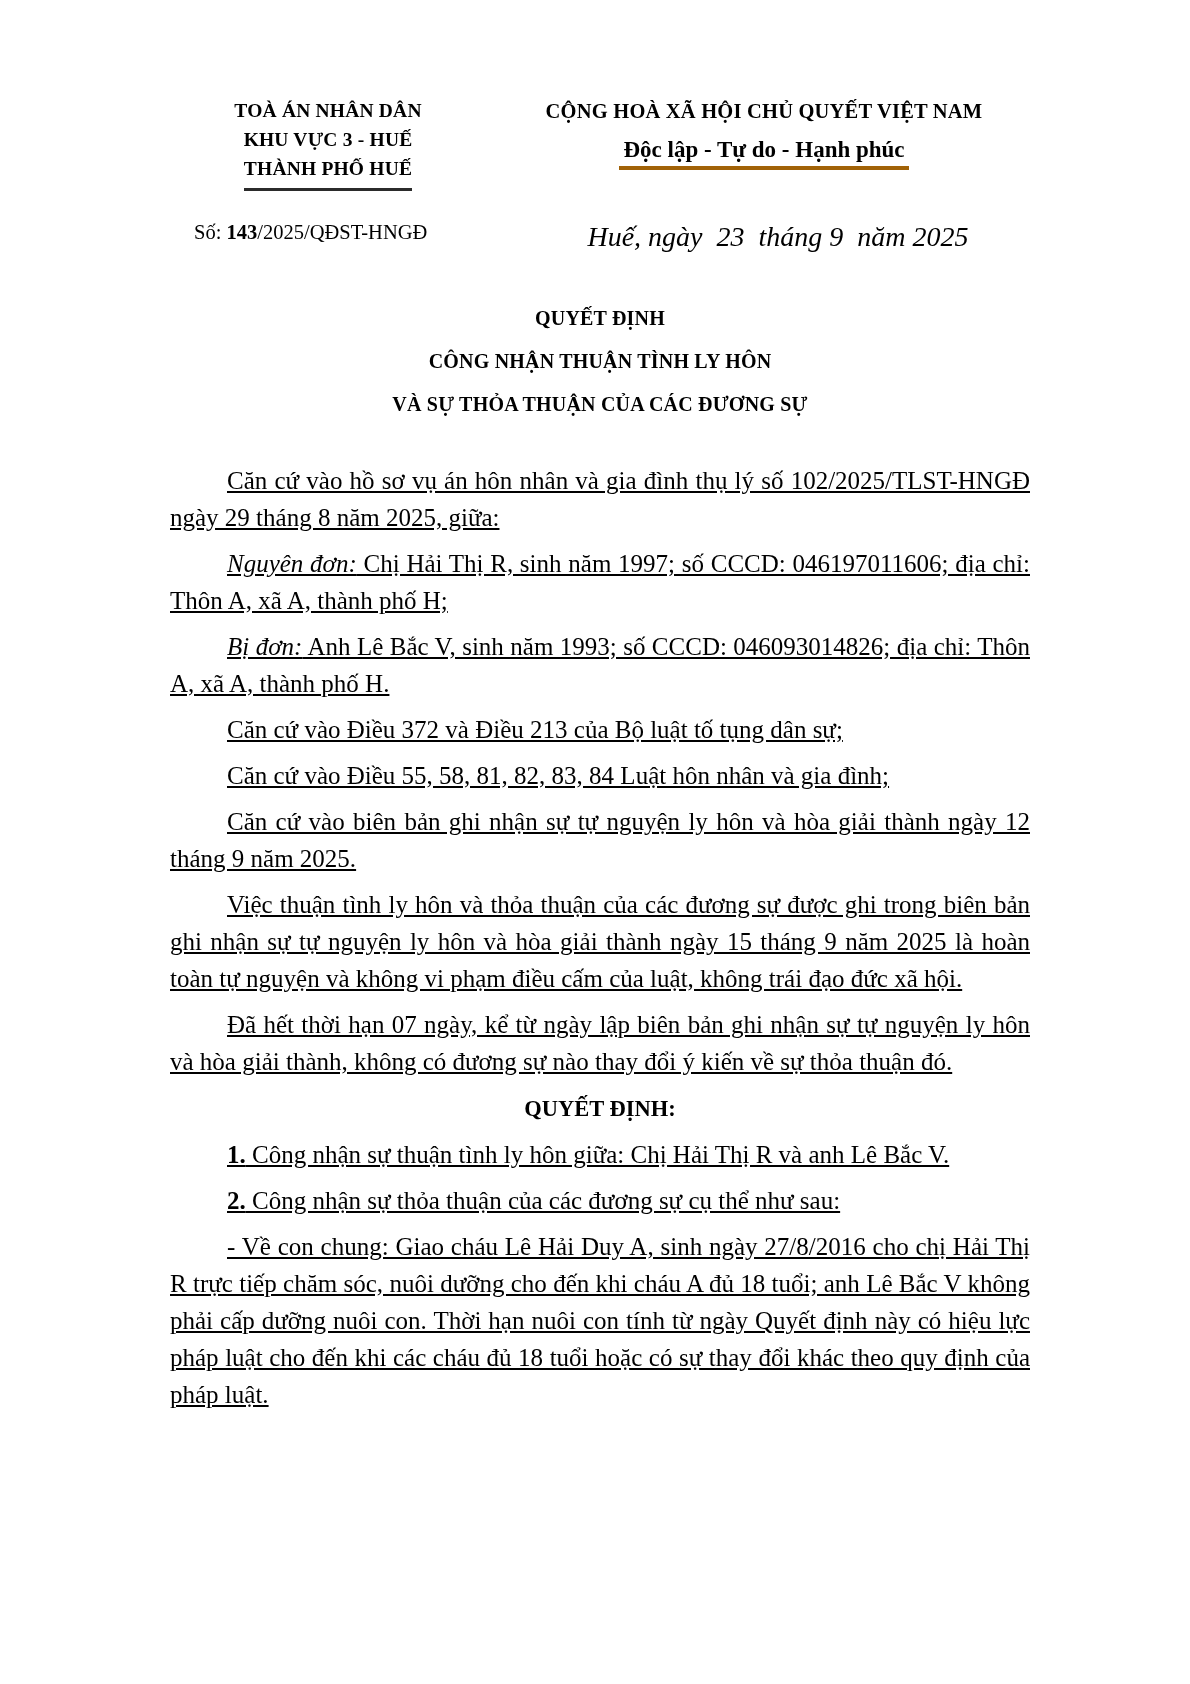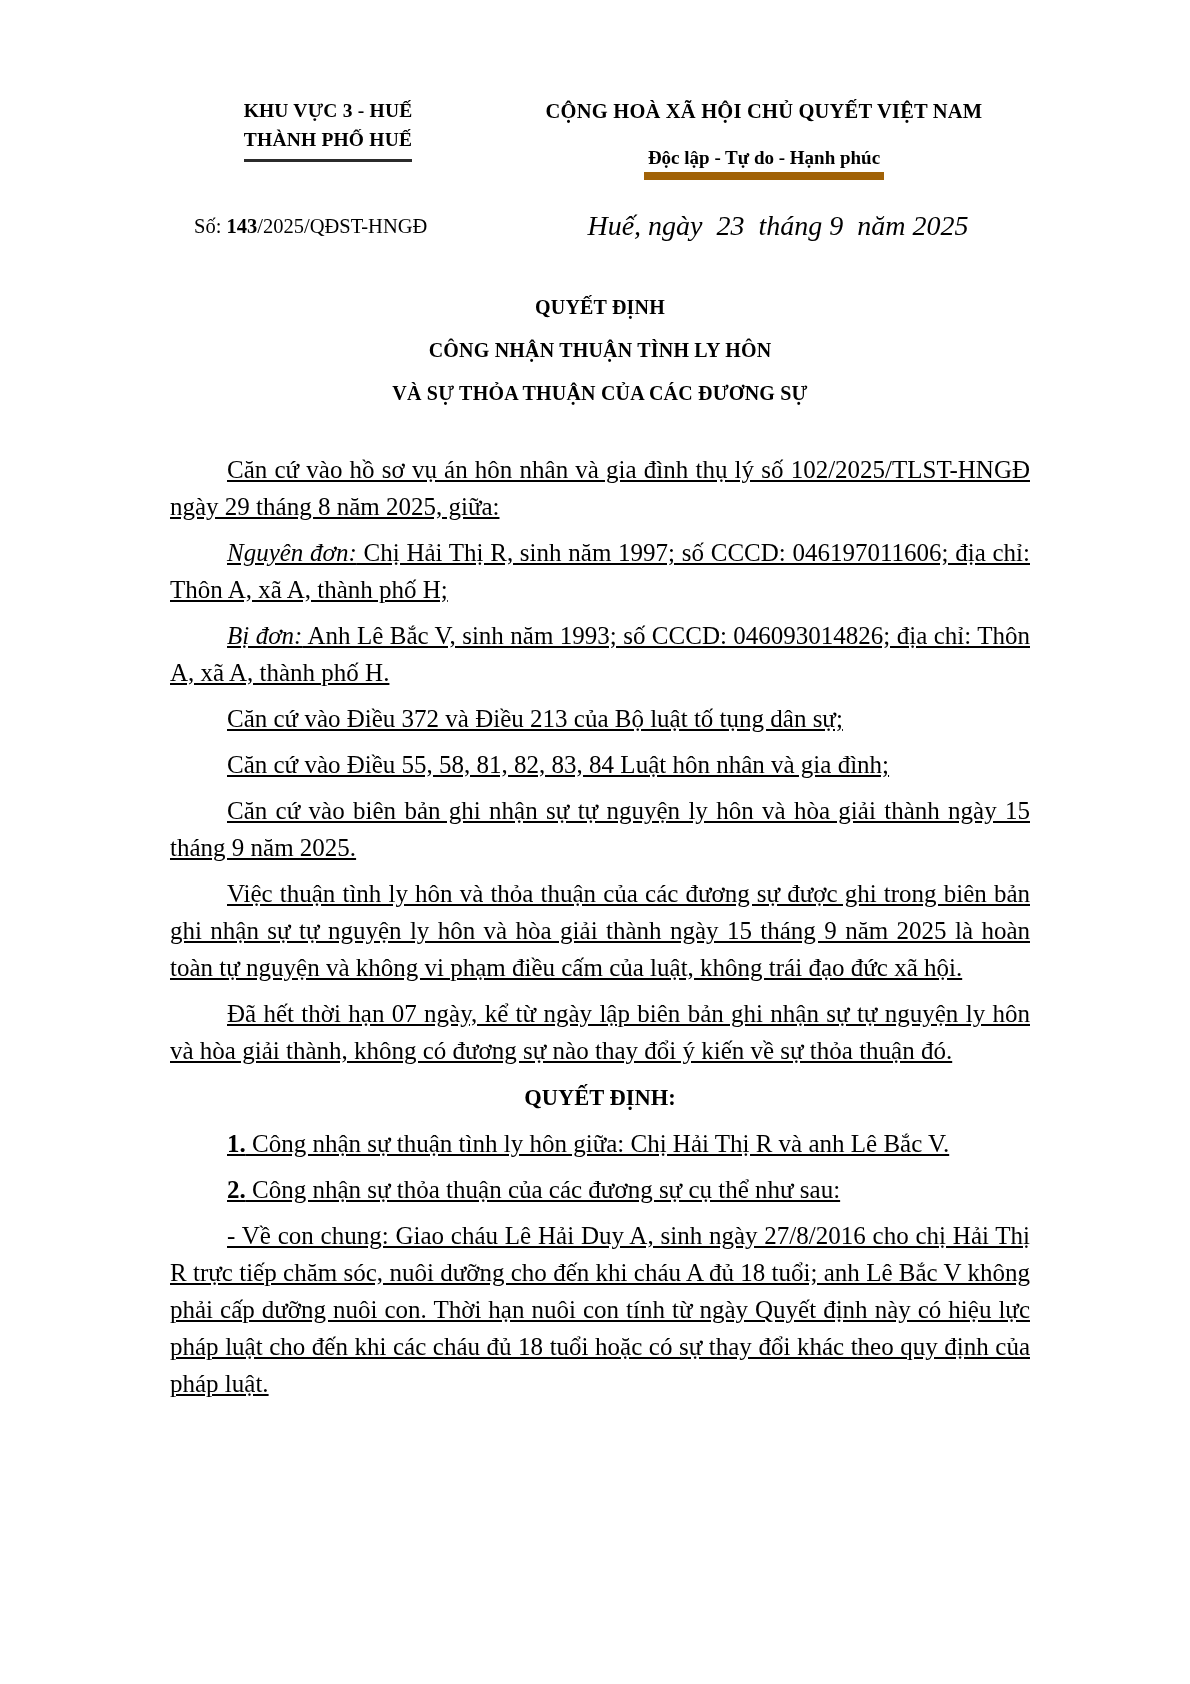--- a/index.html
+++ b/index.html
@@ -28,26 +28,26 @@
   .court-underline {
     width: 168px;
     border-bottom: 3px solid #2b2b2b;
     margin: 5px auto 0 auto;
   }
   .motto-block { flex: 1; text-align: center; padding-left: 12px; }
   .motto-line1 { font-weight: bold; font-size: 20.5px; line-height: 30px; letter-spacing: 0.2px; }
   .motto-line2 {
     display: inline-block;
     font-weight: bold;
-    font-size: 19px;
-    margin-top: 21px;
+    font-size: 23px;
+    margin-top: 11px;
     padding: 0 4px 3px 4px;
-    border-bottom: 8px solid #a16207;
+    border-bottom: 4px solid #a16207;
   }
-  .meta-row { display: flex; align-items: center; margin-top: 30px; }
+  .meta-row { display: flex; align-items: flex-start; margin-top: 30px; }
   .doc-number { width: 316px; font-size: 20.5px; padding-left: 24px; white-space: pre-wrap; }
   .doc-number .num { font-weight: bold; }
   .date-line {
     flex: 1;
     text-align: center;
     font-style: italic;
     font-size: 28px;
     padding-left: 40px;
     white-space: pre-wrap;
   }
@@ -80,20 +80,21 @@
   .italic { font-style: italic; }
   .bold { font-weight: bold; }
 </style>
 </head>
 <body>
 
 <div class="page">
 
   <div class="header-row">
     <div class="court-block">
+      <div>TOÀ ÁN NHÂN DÂN</div>
       <div>KHU VỰC 3 - HUẾ</div>
       <div>THÀNH PHỐ HUẾ</div>
       <div class="court-underline"></div>
     </div>
     <div class="motto-block">
       <div class="motto-line1">CỘNG HOÀ XÃ HỘI CHỦ QUYẾT VIỆT NAM</div>
       <div class="motto-line2">Độc lập - Tự do - Hạnh phúc</div>
     </div>
   </div>
 
@@ -113,21 +114,21 @@
     <p>Căn cứ vào hồ sơ vụ án hôn nhân và gia đình thụ lý số 102/2025/TLST-HNGĐ ngày 29  tháng 8 năm 2025, giữa:</p>
 
     <p><span class="italic">Nguyên đơn:</span><span> Chị Hải Thị R, sinh năm 1997; số CCCD: 046197011606; địa chỉ: Thôn A, xã A, thành phố H;</span></p>
 
     <p><span class="italic">Bị đơn:</span><span> Anh Lê Bắc V, sinh năm 1993; số CCCD: 046093014826;  địa chỉ: Thôn A, xã A, thành phố H.</span></p>
 
     <p>Căn cứ vào Điều 372 và Điều 213 của Bộ luật tố tụng dân sự;</p>
 
     <p>Căn cứ vào Điều 55, 58, 81, 82, 83, 84 Luật hôn nhân và gia đình;</p>
 
-    <p>Căn cứ vào biên bản ghi nhận sự tự nguyện ly hôn và hòa giải thành ngày 15  tháng 9 năm 2025.</p>
+    <p>Căn cứ vào biên bản ghi nhận sự tự nguyện ly hôn và hòa giải thành ngày 12  tháng 9 năm 2025.</p>
 
 
     <p>Việc thuận tình ly hôn và thỏa thuận của các đương sự được ghi trong biên bản ghi nhận sự tự nguyện ly hôn và hòa giải thành ngày 15 tháng 9 năm 2025 là hoàn toàn tự nguyện và không vi phạm điều cấm của luật, không trái đạo đức xã hội.</p>
 
     <p>Đã hết thời hạn 07 ngày, kể từ ngày lập biên bản ghi nhận sự tự nguyện ly hôn và hòa giải thành, không có đương sự nào thay đổi ý kiến về sự thỏa thuận đó.</p>
 
     <div class="section-heading">QUYẾT ĐỊNH:</div>
 
     <p><span class="bold">1.</span><span> Công nhận sự thuận tình ly hôn giữa: Chị Hải Thị R và anh Lê Bắc V.</span></p>
 

